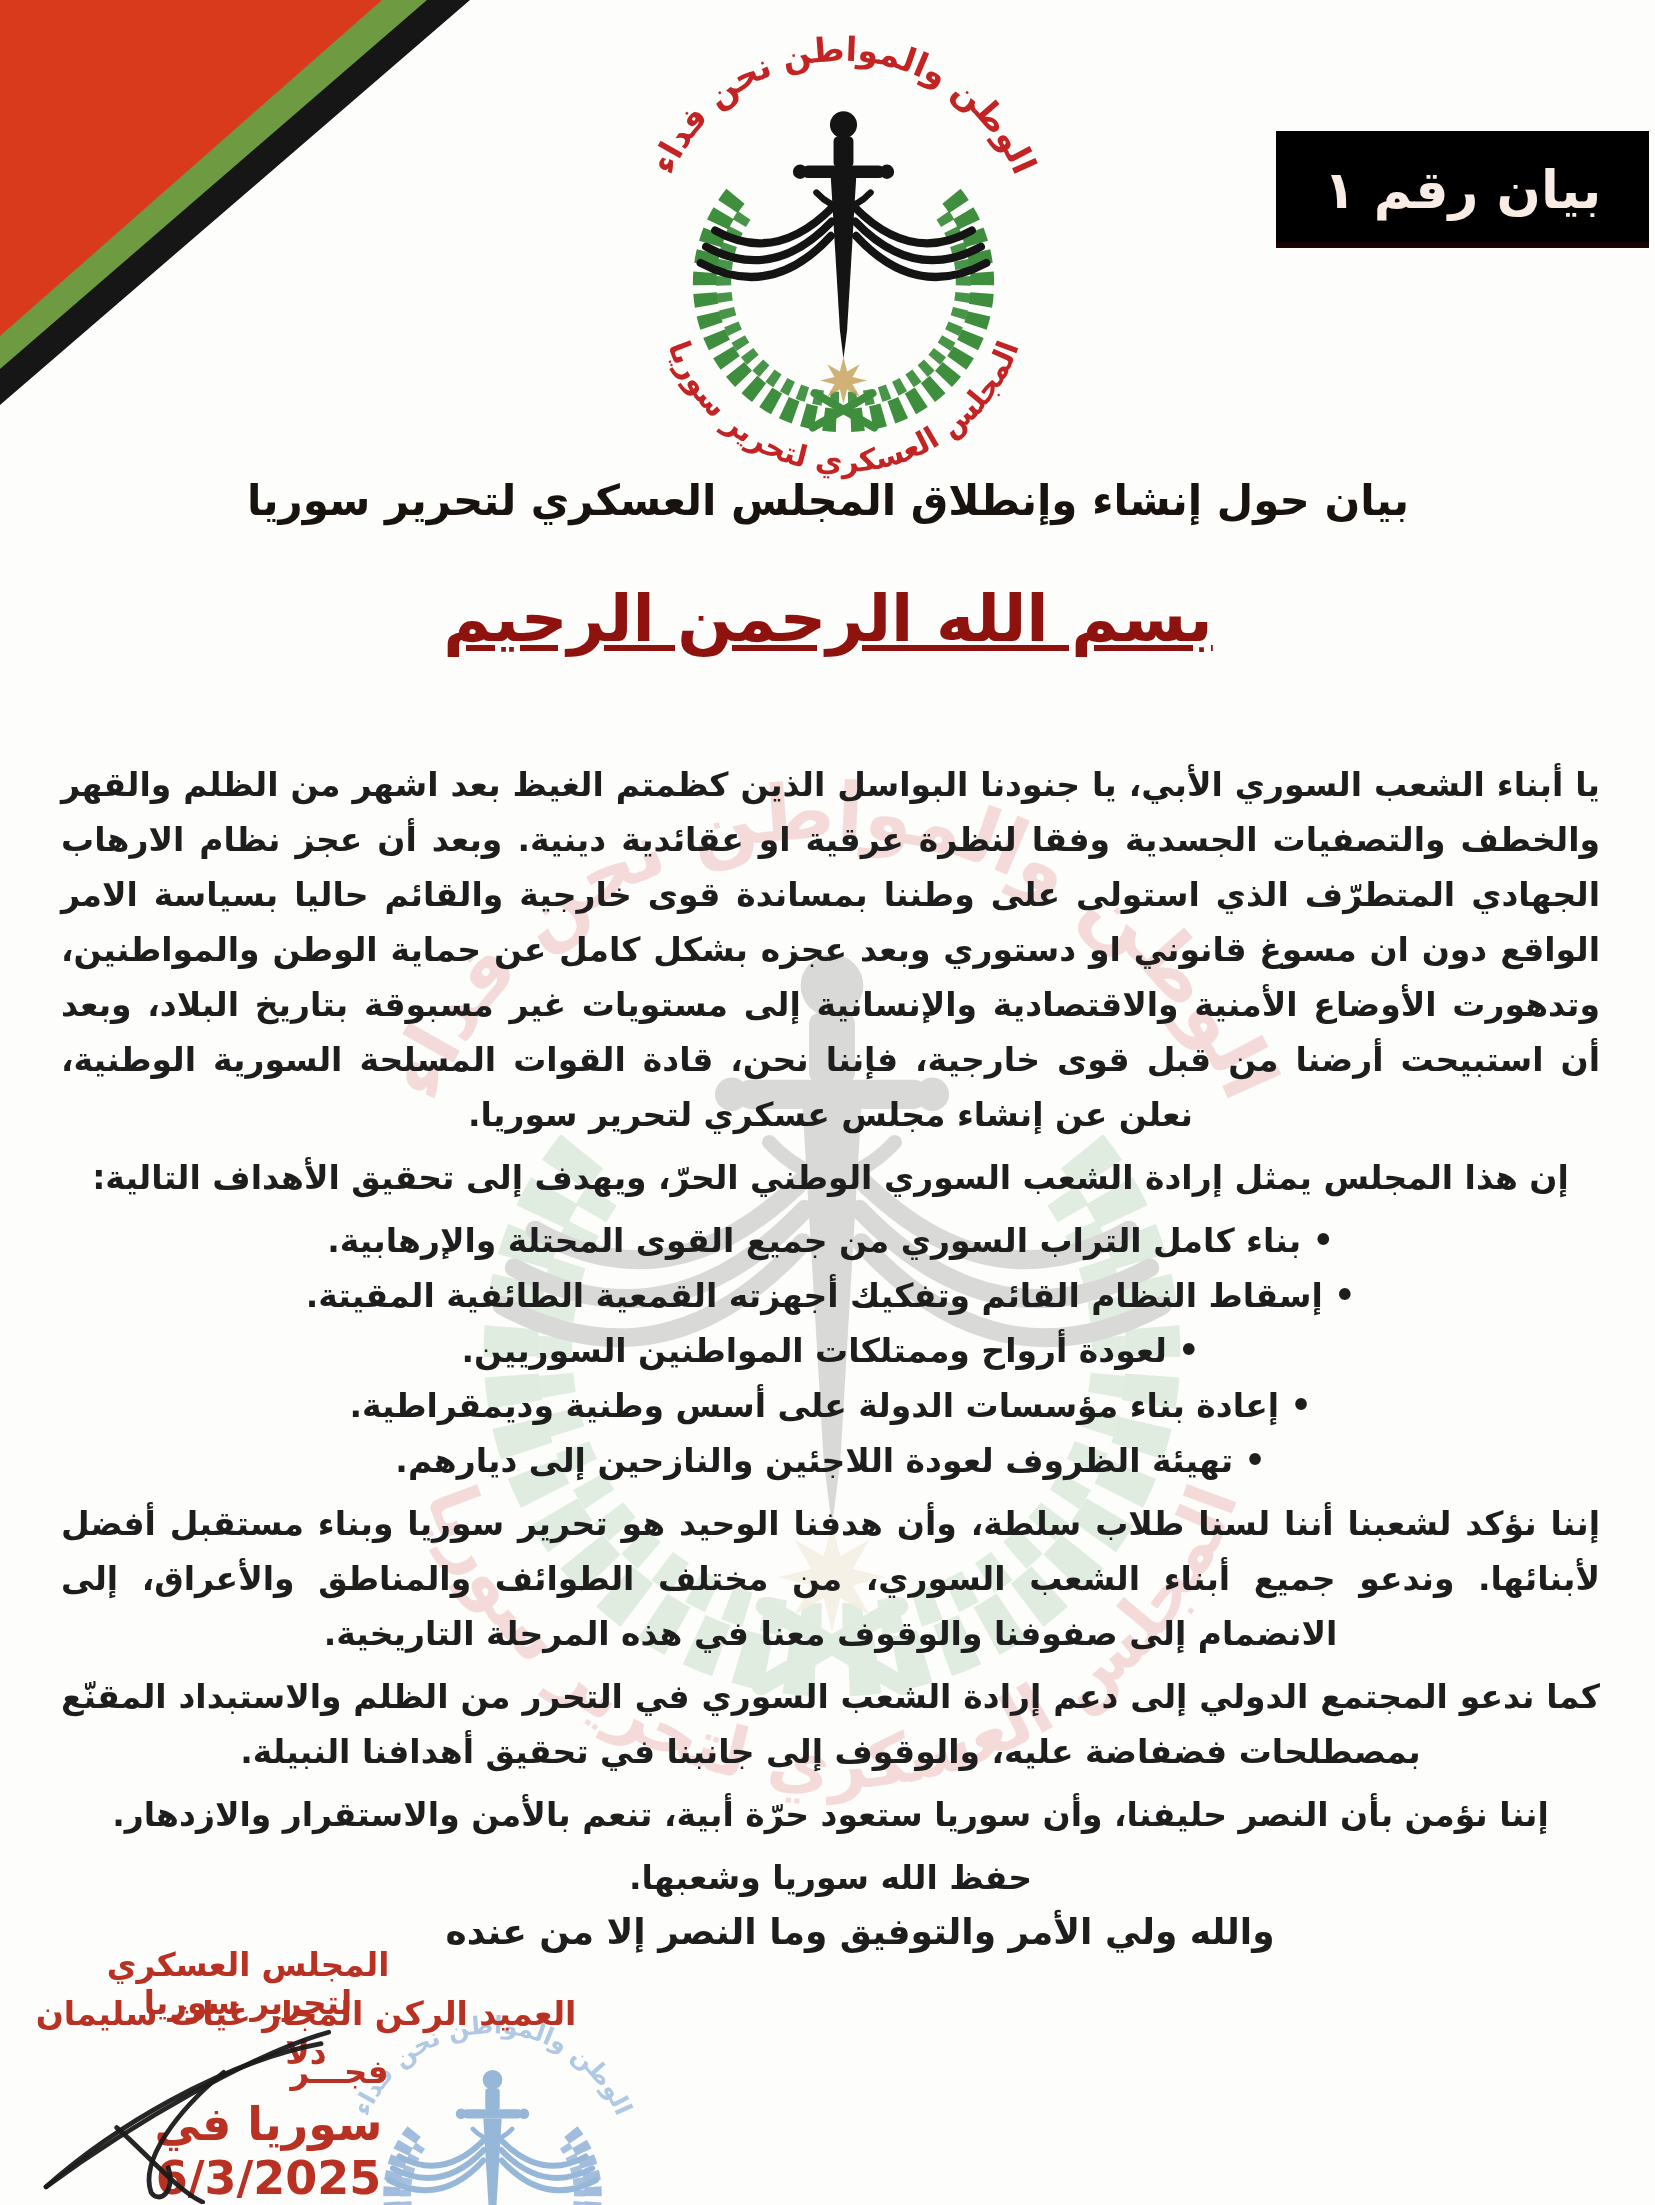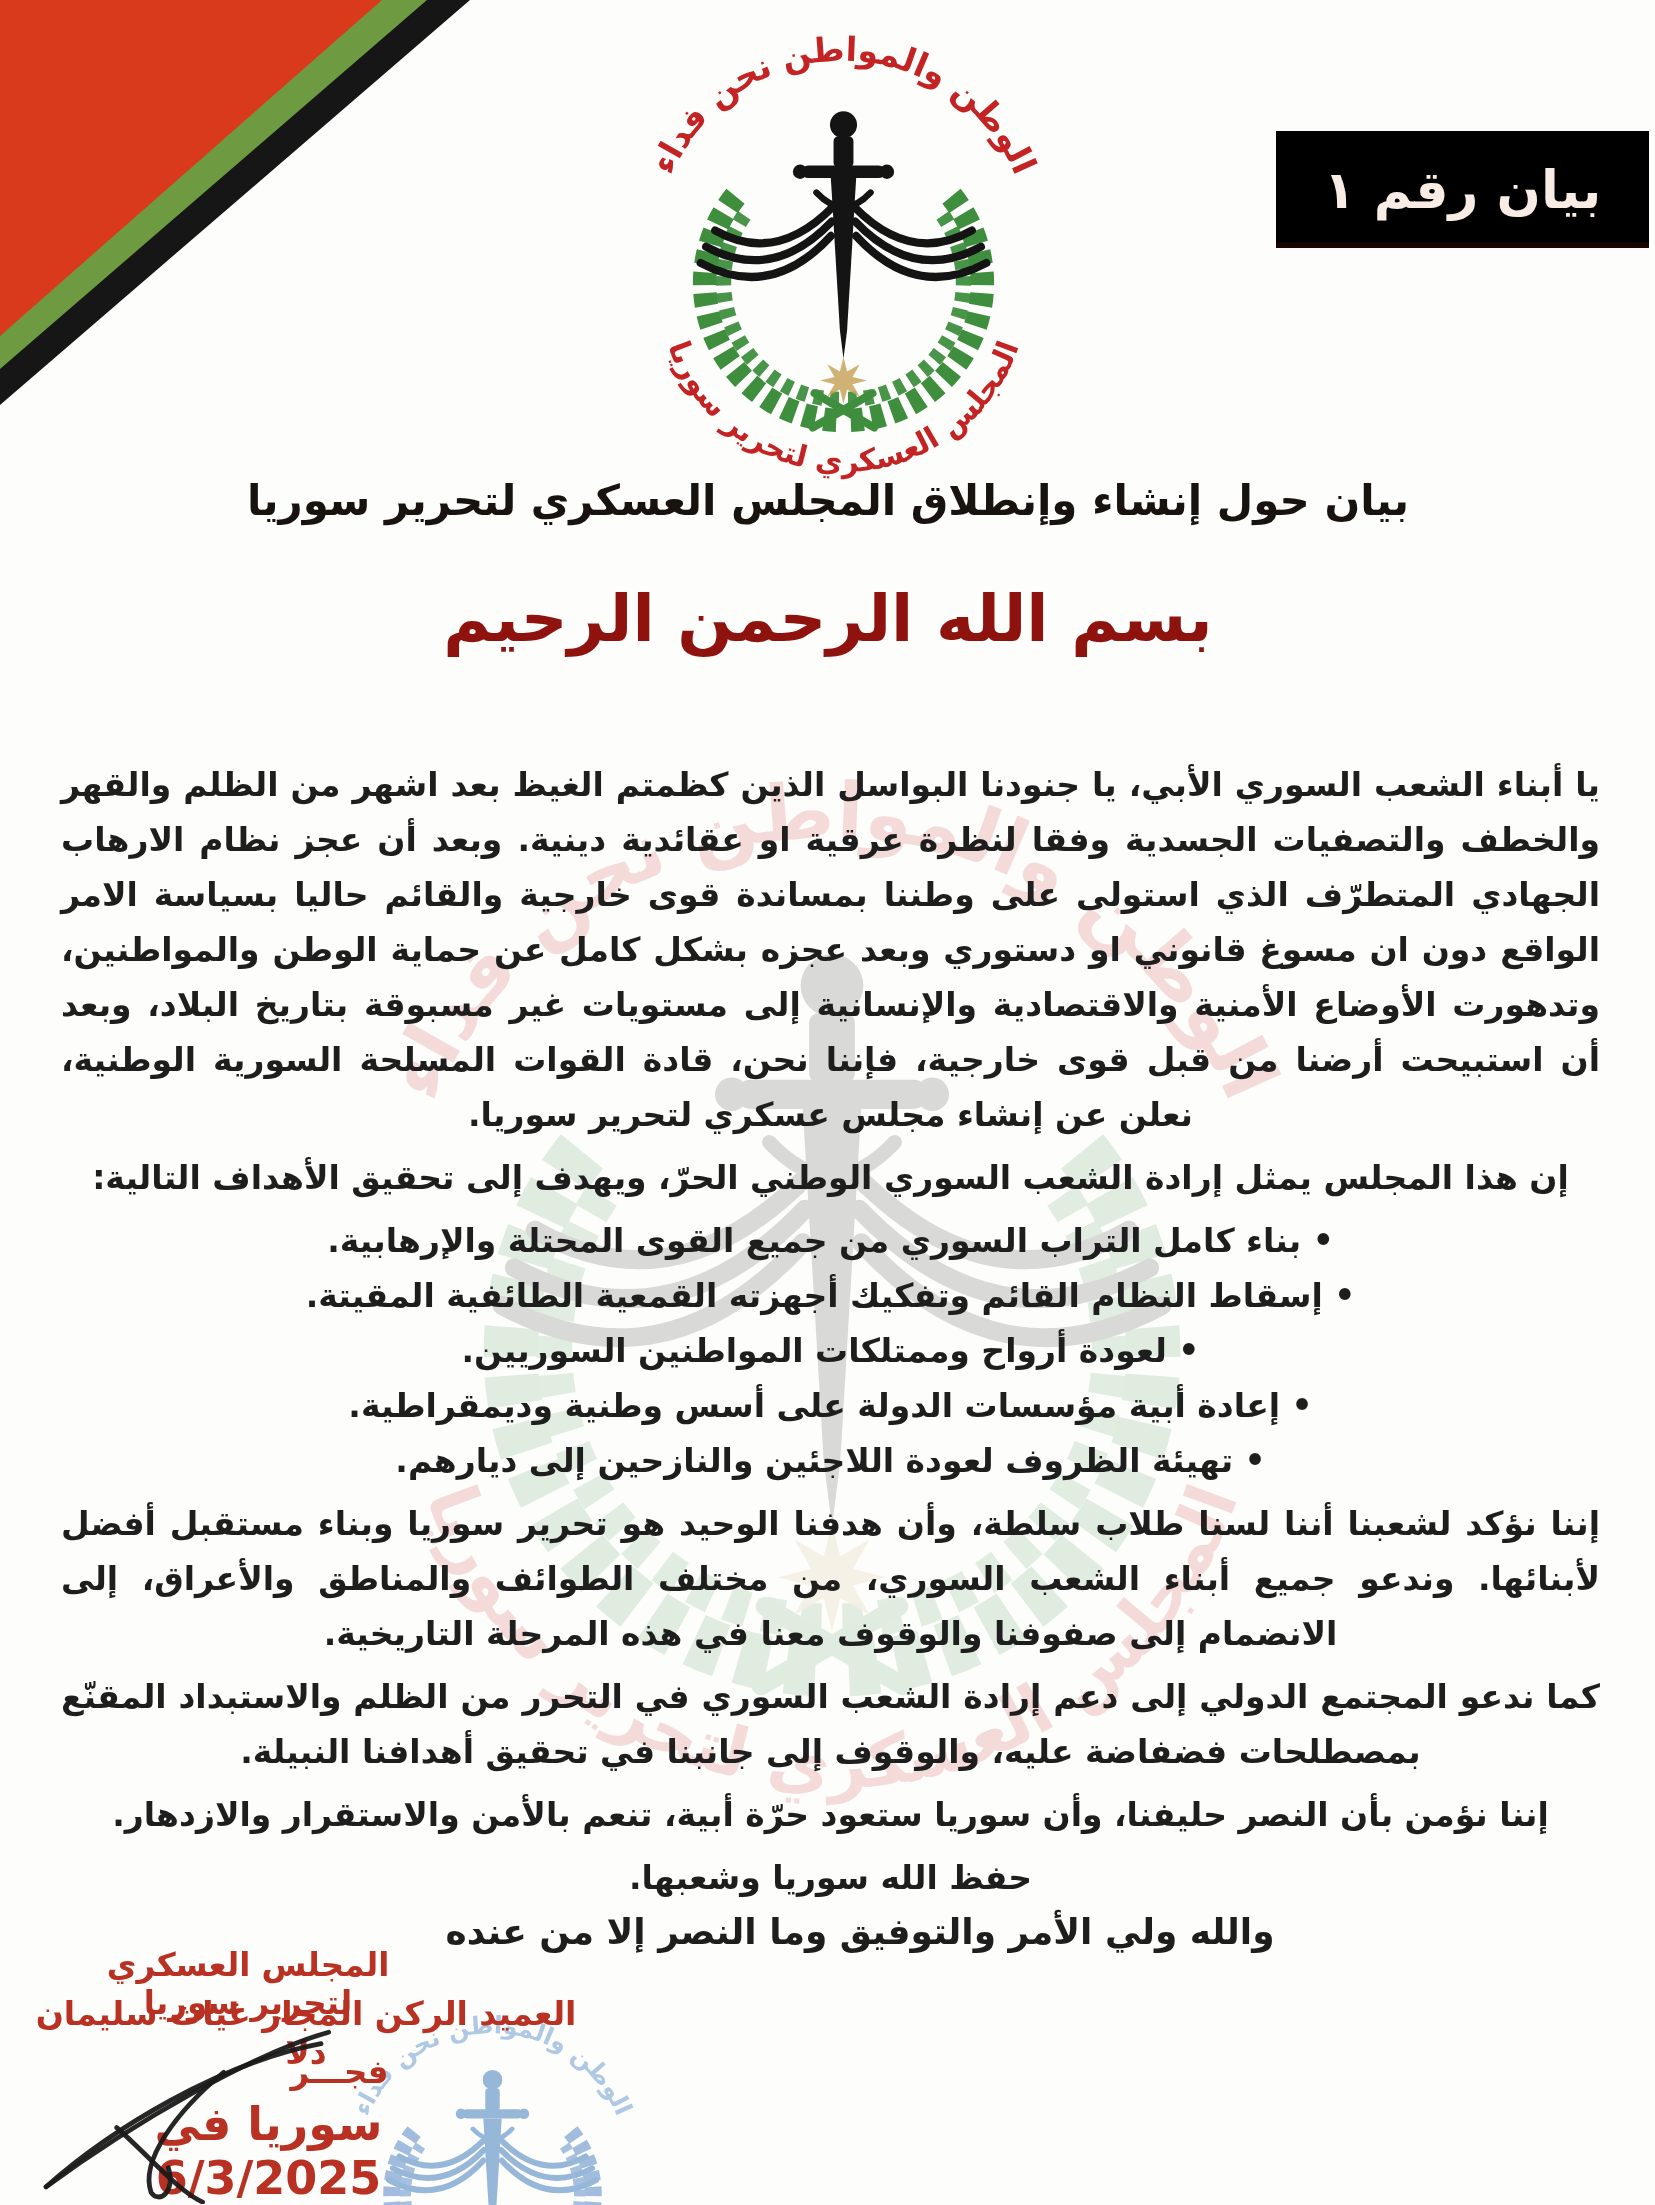--- a/index.html
+++ b/index.html
@@ -40,21 +40,21 @@
   .crest .star-shape{fill:#c9a55e;opacity:.85;}
   .stamp .wreath-arc,.stamp .stem{stroke:#8badd6;}
   .stamp .sword-part{fill:#7ea6d0;}
   .stamp .wing,.stamp .crescent{stroke:#7ea6d0;}
   .stamp .arc-label{fill:#9cbbdd;}
   .stamp .star-shape{fill:#aec6e2;}
   
   .main-title{position:absolute;top:476px;left:0;width:100%;text-align:center;
     font-size:42px;font-weight:800;color:#18130f;z-index:2;}
   .basmala{position:absolute;top:581px;left:0;width:100%;text-align:center;
-    font-size:65px;font-weight:800;color:#8e130e;z-index:2;}
+    font-size:65px;font-weight:800;color:#8e130e;z-index:2;text-decoration:underline;}
   
   .body-text{
     position:absolute;top:749px;left:53px;right:48px;z-index:1;
     font-size:33px;font-weight:700;line-height:55px;color:#1e1e1e;
     text-align:justify;text-align-last:center;
   }
   .body-text p{margin:8px;}
   .objectives{list-style:none;margin:0;padding:0;text-align:center;text-align-last:center;}
   .closing{position:absolute;top:1911px;left:0;width:100%;text-align:center;
     font-size:36px;font-weight:700;color:#1e1e1e;z-index:1;margin-left:32px;}
@@ -149,21 +149,21 @@
   <div class="main-title">بيان حول إنشاء وإنطلاق المجلس العسكري لتحرير سوريا</div>
   <div class="basmala">بسم الله الرحمن الرحيم</div>
 
   <div class="body-text">
     <p>يا أبناء الشعب السوري الأبي، يا جنودنا البواسل الذين كظمتم الغيظ بعد اشهر من الظلم والقهر والخطف والتصفيات الجسدية وفقا لنظرة عرقية او عقائدية دينية. وبعد أن عجز نظام الارهاب الجهادي المتطرّف الذي استولى على وطننا بمساندة قوى خارجية والقائم حاليا بسياسة الامر الواقع دون ان مسوغ قانوني او دستوري وبعد عجزه بشكل كامل عن حماية الوطن والمواطنين، وتدهورت الأوضاع الأمنية والاقتصادية والإنسانية إلى مستويات غير مسبوقة بتاريخ البلاد، وبعد أن استبيحت أرضنا من قبل قوى خارجية، فإننا نحن، قادة القوات المسلحة السورية الوطنية، نعلن عن إنشاء مجلس عسكري لتحرير سوريا.</p>
     <p>إن هذا المجلس يمثل إرادة الشعب السوري الوطني الحرّ، ويهدف إلى تحقيق الأهداف التالية:</p>
     <ul class="objectives">
       <li>• بناء كامل التراب السوري من جميع القوى المحتلة والإرهابية.</li>
       <li>• إسقاط النظام القائم وتفكيك أجهزته القمعية الطائفية المقيتة.</li>
       <li>• لعودة أرواح وممتلكات المواطنين السوريين.</li>
-      <li>• إعادة أبية مؤسسات الدولة على أسس وطنية وديمقراطية.</li>
+      <li>• إعادة بناء مؤسسات الدولة على أسس وطنية وديمقراطية.</li>
       <li>• تهيئة الظروف لعودة اللاجئين والنازحين إلى ديارهم.</li>
     </ul>
     <p>إننا نؤكد لشعبنا أننا لسنا طلاب سلطة، وأن هدفنا الوحيد هو تحرير سوريا وبناء مستقبل أفضل لأبنائها. وندعو جميع أبناء الشعب السوري، من مختلف الطوائف والمناطق والأعراق، إلى الانضمام إلى صفوفنا والوقوف معنا في هذه المرحلة التاريخية.</p>
     <p>كما ندعو المجتمع الدولي إلى دعم إرادة الشعب السوري في التحرر من الظلم والاستبداد المقنّع بمصطلحات فضفاضة عليه، والوقوف إلى جانبنا في تحقيق أهدافنا النبيلة.</p>
     <p>إننا نؤمن بأن النصر حليفنا، وأن سوريا ستعود حرّة أبية، تنعم بالأمن والاستقرار والازدهار.</p>
     <p>حفظ الله سوريا وشعبها.</p>
   </div>
 
   <div class="closing">والله ولي الأمر والتوفيق وما النصر إلا من عنده</div>
 

